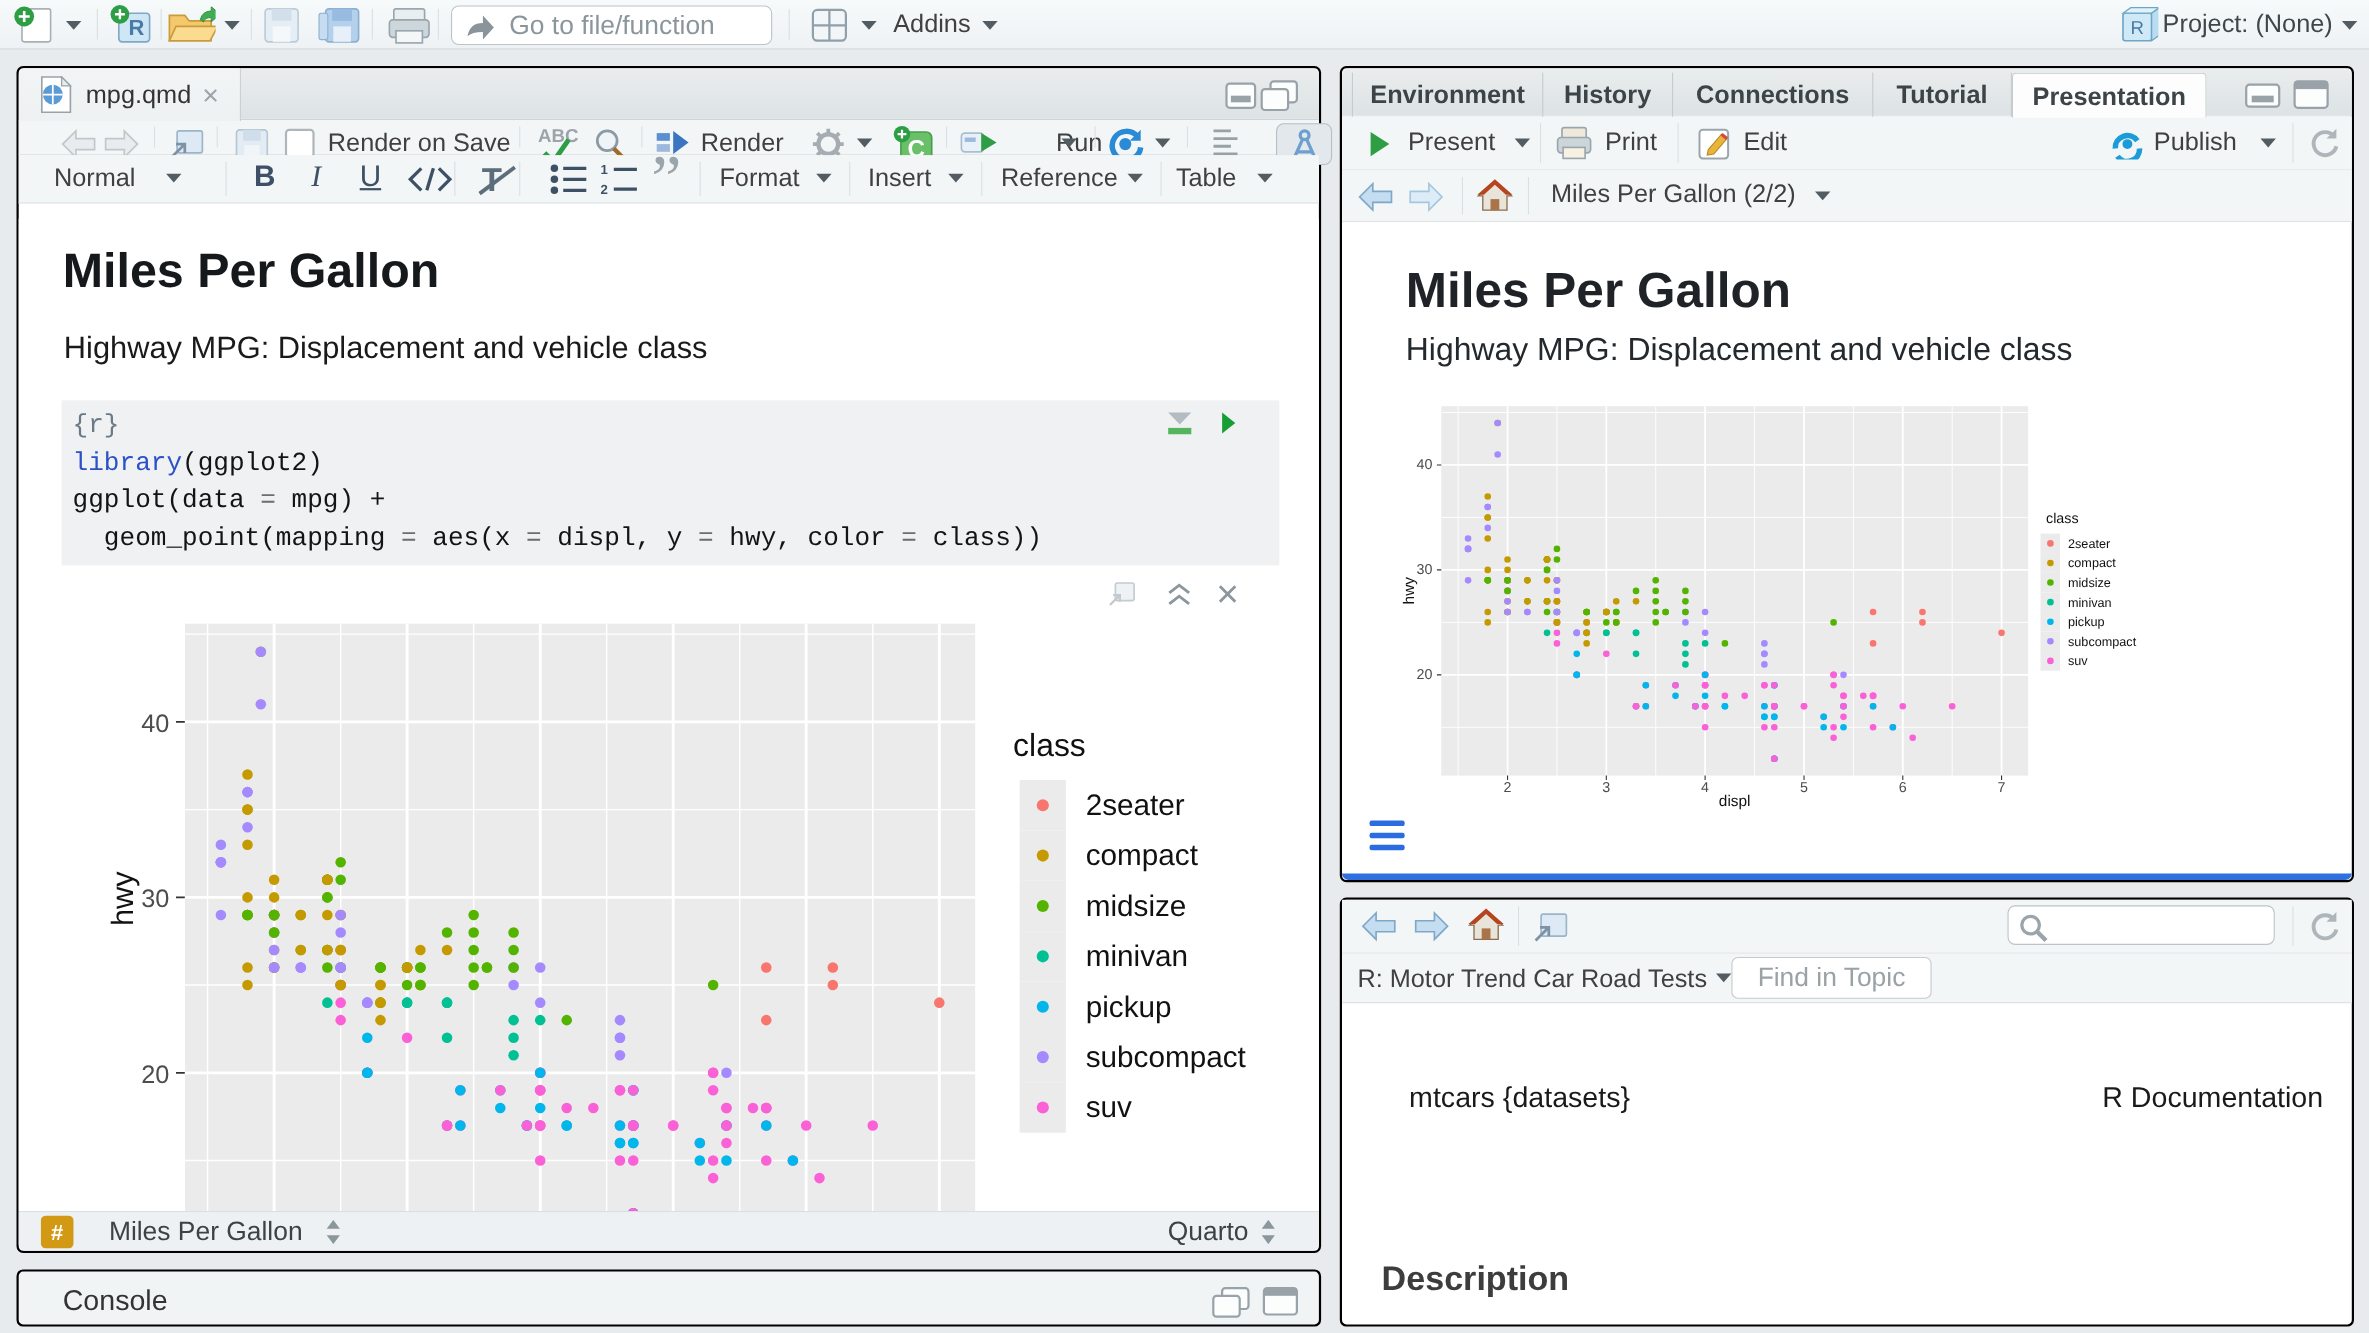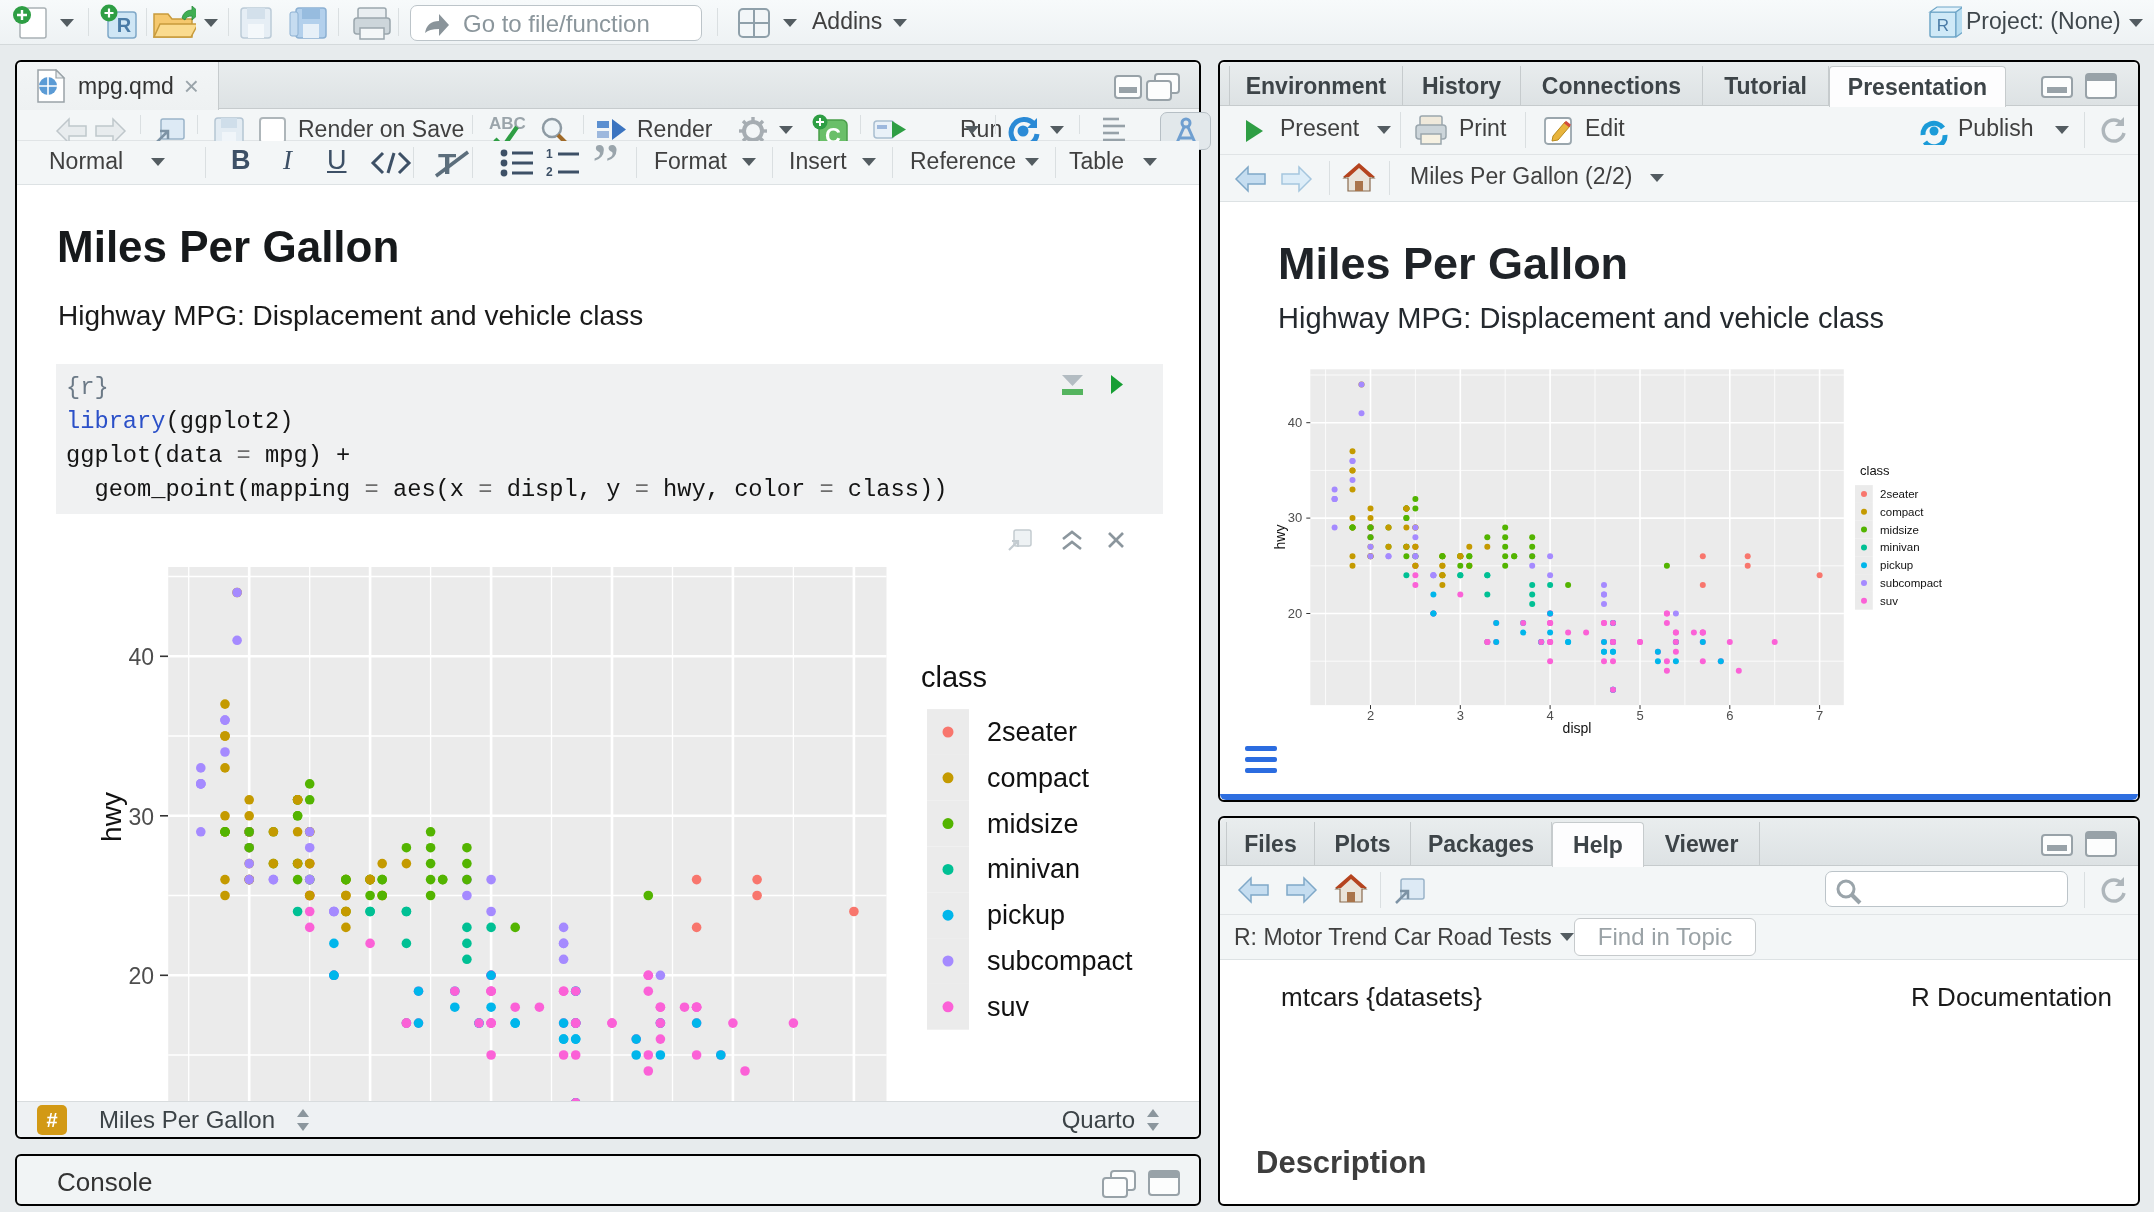--- a/index.html
+++ b/index.html
@@ -973,45 +973,20 @@
     <div style="position:absolute;left:24px;top:544px;width:32px;">
       <div style="height:4.5px;background:#2b6ce0;margin-bottom:6.5px;border-radius:2px;"></div>
       <div style="height:4.5px;background:#2b6ce0;margin-bottom:6.5px;border-radius:2px;"></div>
       <div style="height:4.5px;background:#2b6ce0;border-radius:2px;"></div>
     </div>
   </div>
   <div style="position:absolute;left:0;bottom:0;height:6px;right:0;background:#2f6fe0;border-radius:0 0 6px 6px;"></div>
 </div>
 
 <div class="pane" style="left:1218px;top:816px;width:922px;height:390px;">
-  <div class="tabbar" style="height:48px;">
-    <div class="tab" style="left:6px;width:89px;top:4px;height:44px;background:transparent;border:0;border-right:1px solid #c6cbcd;border-left:1px solid #c6cbcd;">
-        <span class="tbtxt">Files</span>
-      </div>
-    <div class="tab" style="left:95px;width:96px;top:4px;height:44px;background:transparent;border:0;border-right:1px solid #c6cbcd;">
-        <span class="tbtxt">Plots</span>
-      </div>
-    <div class="tab" style="left:191px;width:141px;top:4px;height:44px;background:transparent;border:0;border-right:1px solid #c6cbcd;">
-        <span class="tbtxt">Packages</span>
-      </div>
-    <div class="tab act" style="left:332px;width:92px;top:4px;height:45px;background:#fdfdfe;border:1px solid #c6cbcd;border-bottom:0;border-radius:4px 4px 0 0;">
-        <span class="tbtxt">Help</span>
-      </div>
-    <div class="tab" style="left:424px;width:116px;top:4px;height:44px;background:transparent;border:0;border-right:1px solid #c6cbcd;">
-        <span class="tbtxt">Viewer</span>
-      </div>
-    <svg class="icon" style="right:64px;top:15px" width="34" height="24">
-        <rect x="2" y="2" width="30" height="20" rx="3" fill="#fcfdfd" stroke="#98a2a8" stroke-width="2"></rect>
-        <rect x="7" y="12" width="20" height="6" fill="#98a2a8"></rect>
-      </svg>
-    <svg class="icon" style="right:20px;top:12px" width="34" height="28">
-        <rect x="2" y="2" width="30" height="24" rx="3" fill="#fcfdfd" stroke="#98a2a8" stroke-width="2"></rect>
-        <rect x="2" y="2" width="30" height="7" fill="#98a2a8"></rect>
-      </svg>
-  </div>
   <div class="toolrow" style="height:49px;">
     <svg class="icon" style="left:17px;top:9px" width="34" height="30">
         <path d="M14 3 v7 h17 v10 h-17 v7 l-12 -12 z" fill="#c5ddf0" stroke="#7fa8c8" stroke-width="1.5"></path>
       </svg>
     <svg class="icon" style="left:64px;top:9px" width="34" height="30">
         <path d="M20 3 v7 h-17 v10 h17 v7 l12 -12 z" fill="#c5ddf0" stroke="#7fa8c8" stroke-width="1.5"></path>
       </svg>
     <svg class="icon" style="left:114px;top:7px" width="34" height="32">
         <path d="M17 3 l15 13 h-4 v13 h-22 v-13 h-4 z" fill="#e9e4da" stroke="#8a6b4f" stroke-width="1.2"></path>
         <path d="M17 1 l-16 14 h6 l10 -9 10 9 h6 z" fill="#b5441f"></path>

